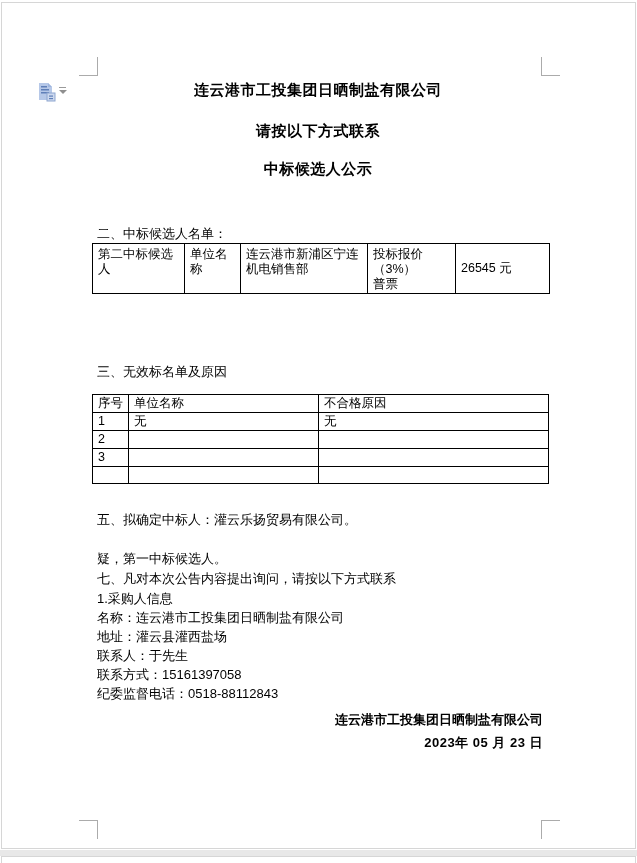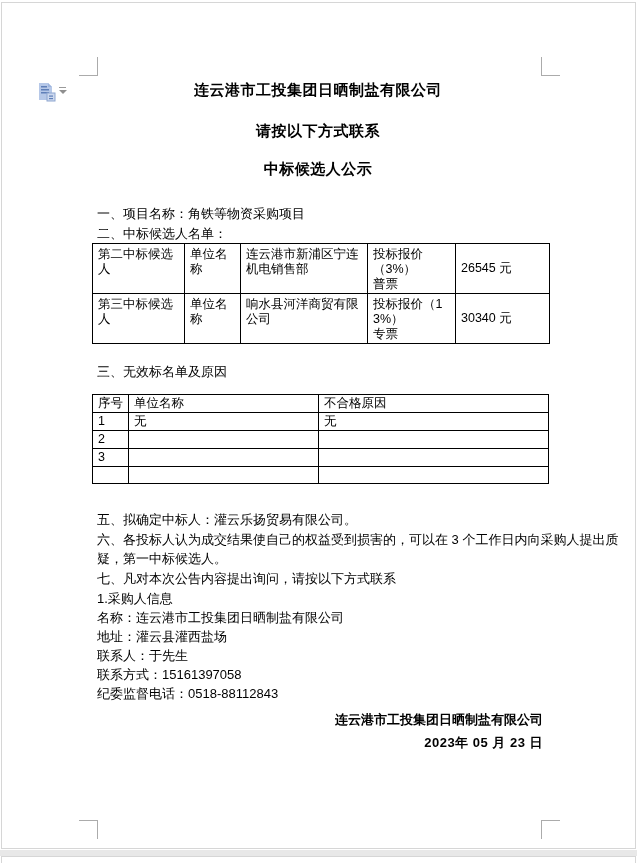--- a/index.html
+++ b/index.html
@@ -83,51 +83,40 @@
     <span class="bar"></span>
       <span class="tri"></span>
   </div>
 
   <div class="headings">
     <div class="h-line h1">连云港市工投集团日晒制盐有限公司</div>
     <div class="h-line h2">请按以下方式联系</div>
     <div class="h-line h3">中标候选人公示</div>
   </div>
 
-  <div class="bline" style="top:206px">一、项目名称：角铁等物资采购项目</div>
   <div class="bline" style="top:226px">二、中标候选人名单：</div>
 
   <table class="t-candidates">
     <colgroup>
         <col style="width:92px">
         <col style="width:56px">
         <col style="width:127px">
         <col style="width:88px">
         <col style="width:94px">
       </colgroup>
     <tbody>
     <tr style="height:33px">
       <td>第二中标候选人</td>
       <td>单位名称</td>
       <td>连云港市新浦区宁连机电销售部</td>
       <td>
             <div>投标报价（3%）</div>
             <div>普票</div>
           </td>
       <td class="amount">26545 元</td>
-    </tr>
-    <tr style="height:36px">
-      <td>第三中标候选人</td>
-      <td>单位名称</td>
-      <td>响水县河洋商贸有限公司</td>
-      <td>
-            <div>投标报价（13%）</div>
-            <div>专票</div>
-          </td>
-      <td class="amount">30340 元</td>
     </tr>
   </tbody>
     </table>
 
   <div class="bline" style="top:364px">三、无效标名单及原因</div>
 
   <table class="t-invalid">
     <colgroup>
         <col style="width:36px">
         <col style="width:190px">
@@ -156,21 +145,20 @@
     </tr>
     <tr style="height:17px">
       <td></td>
       <td></td>
       <td></td>
     </tr>
   </tbody>
     </table>
 
   <div class="bline" style="top:512px">五、拟确定中标人：灌云乐扬贸易有限公司。</div>
-  <div class="bline" style="top:532px">六、各投标人认为成交结果使自己的权益受到损害的，可以在 3 个工作日内向采购人提出质</div>
   <div class="bline" style="top:551px">疑，第一中标候选人。</div>
   <div class="bline" style="top:571px">七、凡对本次公告内容提出询问，请按以下方式联系</div>
   <div class="bline" style="top:591px">1.采购人信息</div>
   <div class="bline" style="top:610px">名称：连云港市工投集团日晒制盐有限公司</div>
   <div class="bline" style="top:629px">地址：灌云县灌西盐场</div>
   <div class="bline" style="top:648px">联系人：于先生</div>
   <div class="bline" style="top:667px">联系方式：15161397058</div>
   <div class="bline" style="top:686px">纪委监督电话：0518-88112843</div>
 
   <div class="signature">

